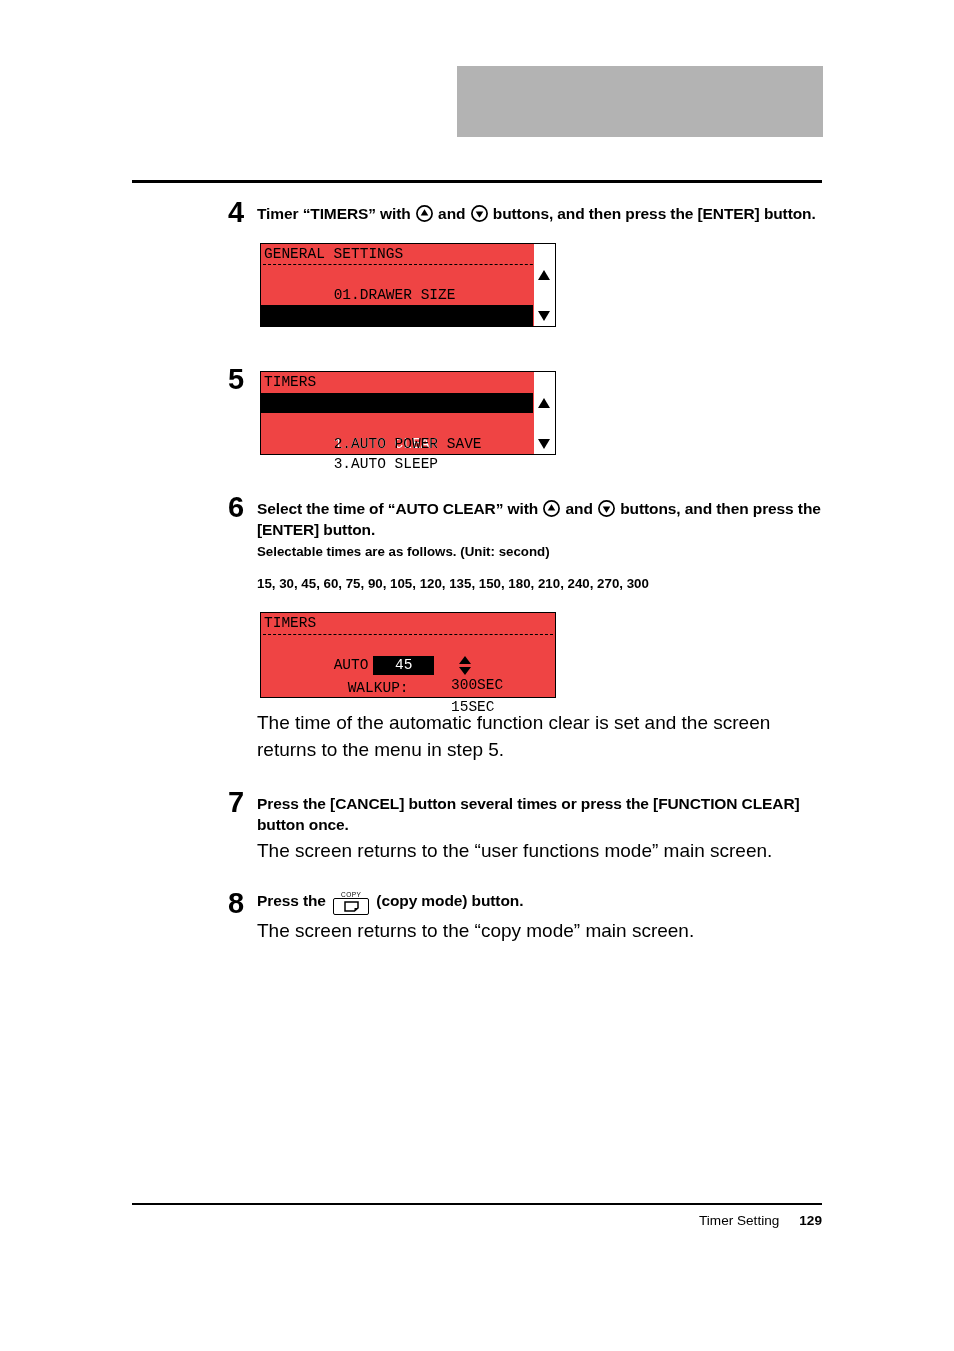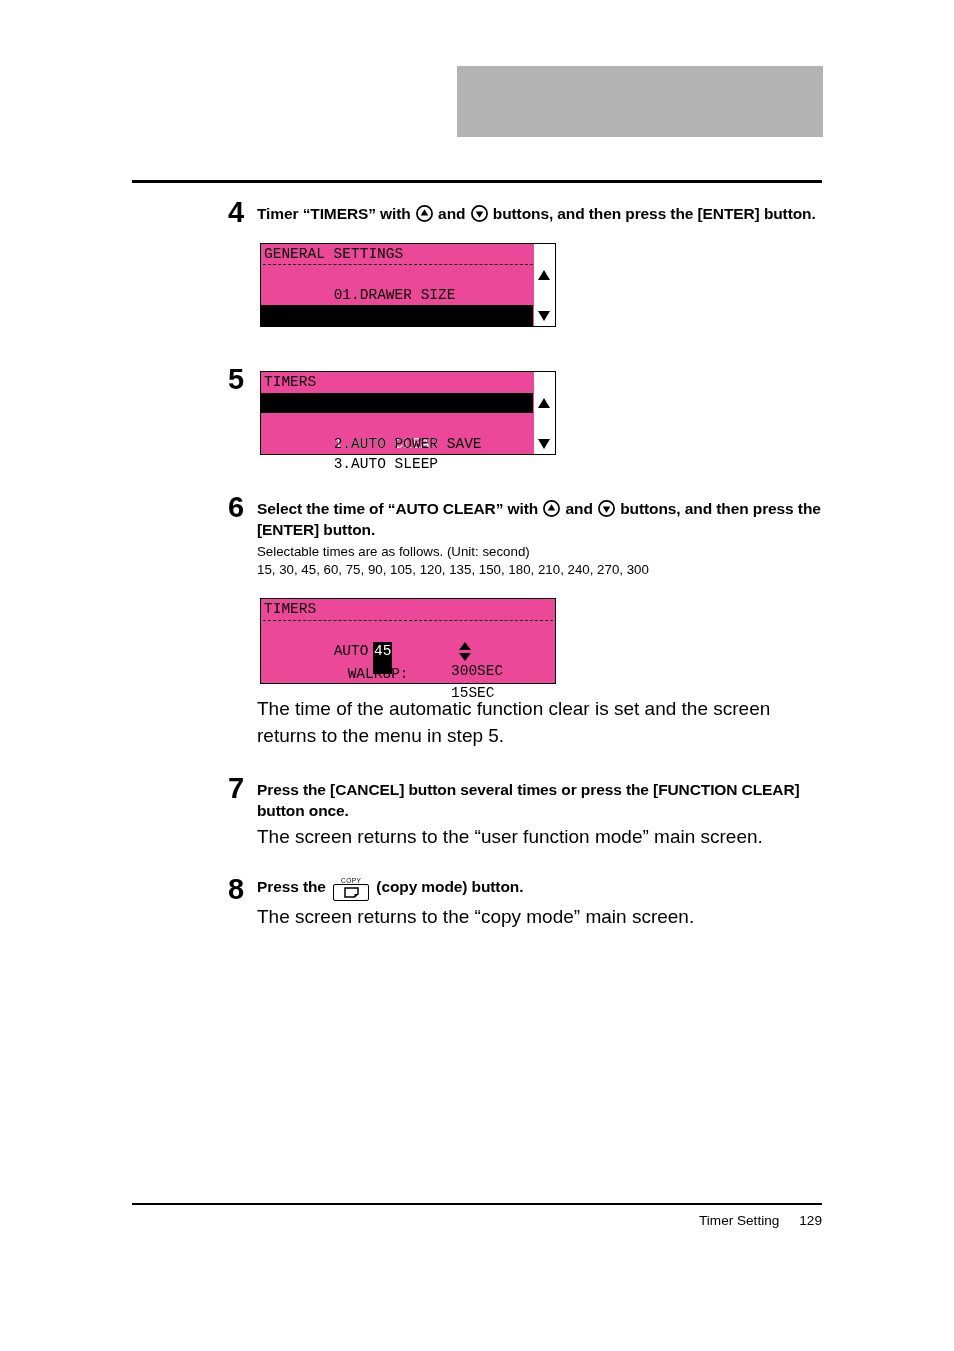--- a/index.html
+++ b/index.html
@@ -59,21 +59,21 @@
     font-family: "Liberation Sans", sans-serif;
   }
   .step-title {
     font-size: 15.5px;
     font-weight: bold;
     line-height: 1.33;
     letter-spacing: -0.1px;
   }
   .step-sub {
     font-size: 13.3px;
-    font-weight: normal;
+    font-weight: bold;
     line-height: 1.42;
     margin-top: 2px;
   }
   .step-note {
     font-size: 19px;
     font-weight: normal;
     line-height: 1.42;
     margin-top: 3px;
   }
 
@@ -112,21 +112,21 @@
     align-items: center;
     justify-content: center;
   }
 
   
   .lcd {
     position: relative;
     width: 296px;
     border: 1.7px solid #000;
     box-sizing: border-box;
-    background: #ec4899;
+    background: #ef4444;
     font-family: "Liberation Mono", monospace;
     font-size: 14.5px;
     margin-left: 0;
     padding: 0;
   }
   .lcd-row {
     position: relative;
     height: 20.6px;
     line-height: 20.6px;
     white-space: pre;
@@ -169,23 +169,23 @@
     border-right: 6.5px solid transparent;
   }
   .tri.up   { border-bottom: 10px solid #000; }
   .tri.down { border-top: 10px solid #000; }
 
   
   .val-chip {
     display: inline-block;
     background: #000;
     color: #fff;
-    padding: 0 1px;
+    padding: 0 22px;
     line-height: 19px;
-    height: 32px;
+    height: 19px;
     vertical-align: -4px;
   }
   .spin {
     position: absolute;
     width: 0; height: 0;
     border-left: 6px solid transparent;
     border-right: 6px solid transparent;
   }
   .spin.up   { border-bottom: 8px solid #000; }
   .spin.down { border-top: 8px solid #000; }
@@ -199,21 +199,21 @@
     height: 2px;
     background: #000;
   }
   .footer {
     position: absolute;
     right: 132px;
     top: 1213px;
     font-size: 13.6px;
     white-space: pre;
   }
-  .footer .pg { margin-left: 20px; font-weight: normal; }
+  .footer .pg { margin-left: 20px; font-weight: bold; }
 </style>
 </head>
 <body>
 
 <div class="header-block"></div>
 <div class="rule-top"></div>
 
 <div class="content">
 
   <div class="step" style="margin-top:14px;">
@@ -276,21 +276,21 @@
     <div class="step-title">
       <span>Select the time of “AUTO CLEAR” with </span><span class="btn-round"><svg width="17" height="17" viewBox="0 0 17 17">
             <circle cx="8.5" cy="8.5" r="7.6" fill="#fff" stroke="#000" stroke-width="1.7"></circle>
             <path d="M8.5 4.3 L12.3 10.6 L4.7 10.6 Z" fill="#000"></path>
           </svg></span><span> and </span><span class="btn-round"><svg width="17" height="17" viewBox="0 0 17 17">
             <circle cx="8.5" cy="8.5" r="7.6" fill="#fff" stroke="#000" stroke-width="1.7"></circle>
             <path d="M8.5 12.7 L4.7 6.4 L12.3 6.4 Z" fill="#000"></path>
           </svg></span><span> buttons, and then press the [ENTER] button.</span>
     </div>
     <div class="step-sub">Selectable times are as follows. (Unit: second)</div>
-    <div class="step-sub" style="margin-top:0;">15, 30, 45, 60, 75, 90, 105, 120, 135, 150, 180, 210, 240, 270, 300</div>
+    <div class="step-sub" style="margin-top:14px;">15, 30, 45, 60, 75, 90, 105, 120, 135, 150, 180, 210, 240, 270, 300</div>
 
     <div class="lcd" style="margin-top:18px; margin-left:3px; height:86px;">
       <div class="lcd-row title">TIMERS</div>
       <div class="lcd-sep" style="top:20.6px;"></div>
 
       <div class="lcd-row">
         <span>AUTO</span>
         <span style="position:absolute; left:190px;">300SEC</span>
       </div>
 
@@ -307,21 +307,21 @@
         <span style="position:absolute; left:190px;">15SEC</span>
       </div>
     </div>
 
     <div class="step-note" style="margin-top:12px;">The time of the automatic function clear is set and the screen returns to the menu in step 5.</div>
   </div>
 
   <div class="step" style="margin-top:30px;">
     <div class="step-num">7</div>
     <div class="step-title">Press the [CANCEL] button several times or press the [FUNCTION CLEAR] button once.</div>
-    <div class="step-note" style="margin-top:3px;">The screen returns to the “user function mode” main screen.</div>
+    <div class="step-note" style="margin-top:3px;">The screen returns to the “user functions mode” main screen.</div>
   </div>
 
   <div class="step" style="margin-top:26px;">
     <div class="step-num" style="top:-2px;">8</div>
     <div class="step-title">
       <span>Press the </span><span class="copy-key"><span class="copy-label">COPY</span><span class="copy-box">
             <svg width="15" height="11" viewBox="0 0 15 11">
               <path d="M1 1 H14 V7 L10.5 10 H1 Z" fill="#fff" stroke="#000" stroke-width="1.5" stroke-linejoin="miter"></path>
               <path d="M14 7 L10.5 7 L10.5 10 Z" fill="#000"></path>
             </svg>

